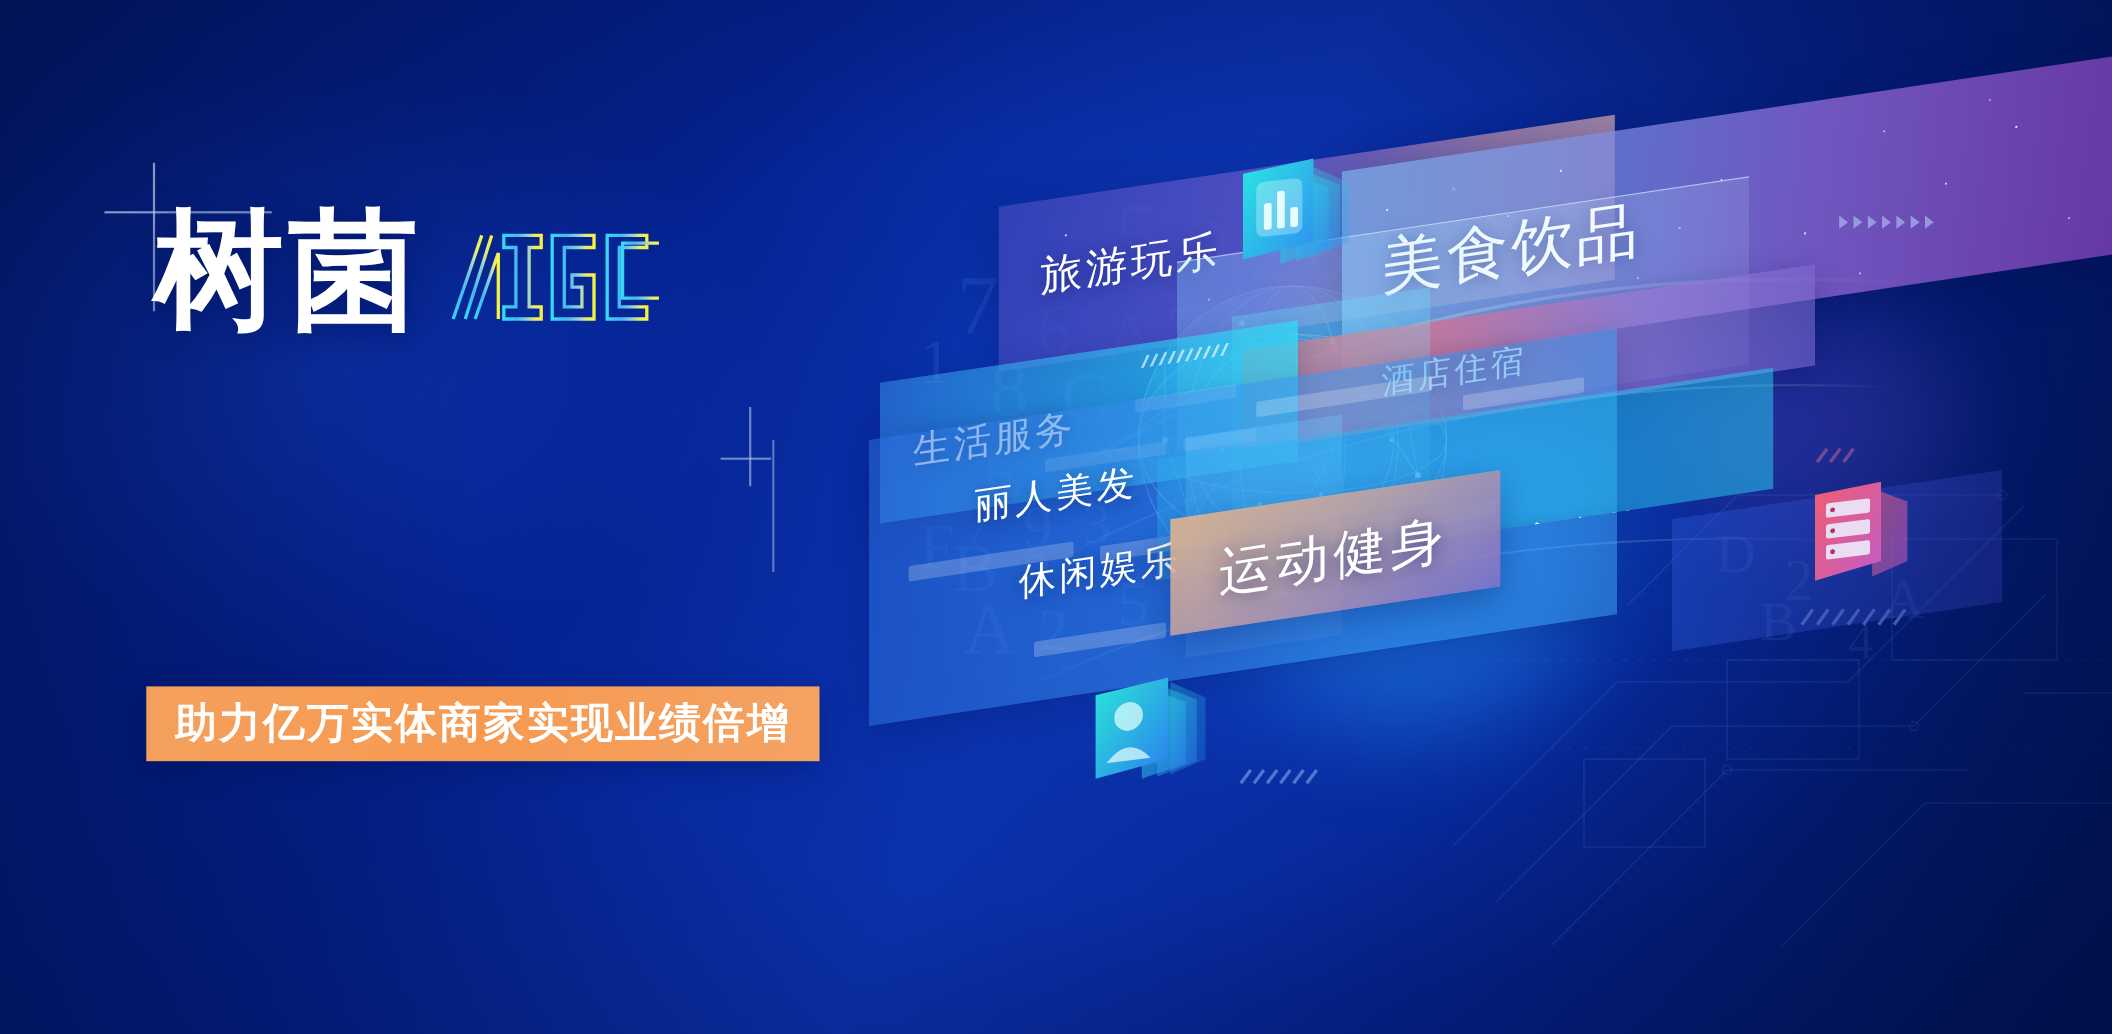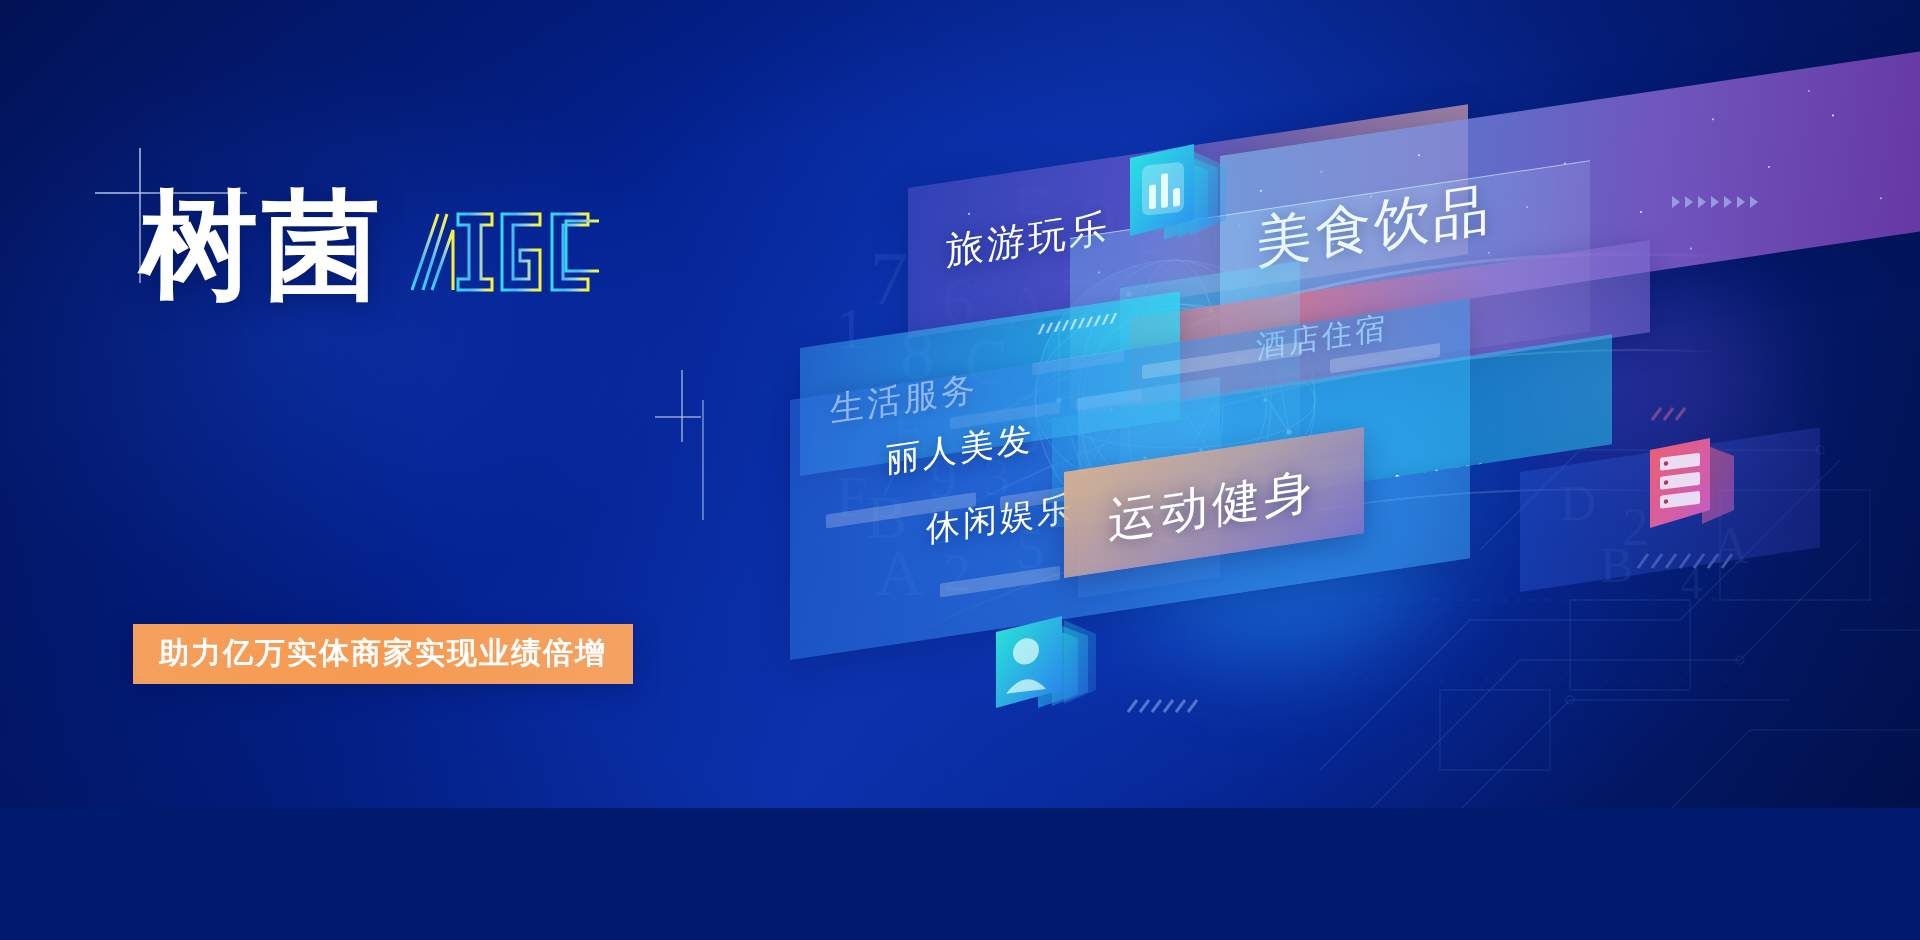--- a/index.html
+++ b/index.html
@@ -3,21 +3,21 @@
 <meta charset="utf-8">
 <title>树菌 AIGC 新媒体运营平台</title>
 <style>
   html,body{margin:0;padding:0;background:#001b6e;}
   body{
     font-family:"Liberation Sans","DejaVu Sans",sans-serif;
     -webkit-font-smoothing:antialiased;
   }
   .banner{
     position:relative;
-    width:1920px;height:808px;
+    width:1920px;height:940px;
     overflow:hidden;
     background:
       radial-gradient(ellipse 900px 680px at 1180px 430px, rgba(22,86,225,.62) 0%, rgba(13,54,180,.30) 45%, rgba(0,25,110,0) 72%),
       radial-gradient(ellipse 760px 520px at 300px 330px, rgba(17,60,190,.55) 0%, rgba(6,33,140,.22) 52%, rgba(0,22,100,0) 78%),
       linear-gradient(118deg,#021a72 0%,#032291 30%,#0b31ab 52%,#04228c 72%,#021559 100%);
   }
   
   .bg-layer{position:absolute;inset:0;pointer-events:none;}
   .vignette{
     background:radial-gradient(ellipse 1250px 820px at 960px 470px, rgba(0,0,0,0) 42%, rgba(0,10,56,.55) 100%);
@@ -64,21 +64,21 @@
     text-shadow:0 4px 26px rgba(0,20,96,.7);
   }
   .tagline{
     position:absolute;left:133px;top:624px;
     padding:14px 26px 16px 26px;
     background:linear-gradient(95deg,#f4a05c 0%,#f69a52 50%,#f4a263 100%);
     box-shadow:0 6px 26px rgba(0,15,80,.35);
   }
   .tagline span{
     display:block;
-    font-size:30px;font-weight:700;color:#ffffff;letter-spacing:2px;line-height:1;
+    font-size:38px;font-weight:700;color:#ffffff;letter-spacing:2px;line-height:1;
     font-family:"DejaVu Sans","Liberation Sans",sans-serif;
   }
 
   
   .visual{position:absolute;left:820px;top:0;width:1100px;height:940px;}
   .globe{
     position:absolute;left:205px;top:250px;width:300px;height:300px;
   }
   .card{
     position:absolute;

